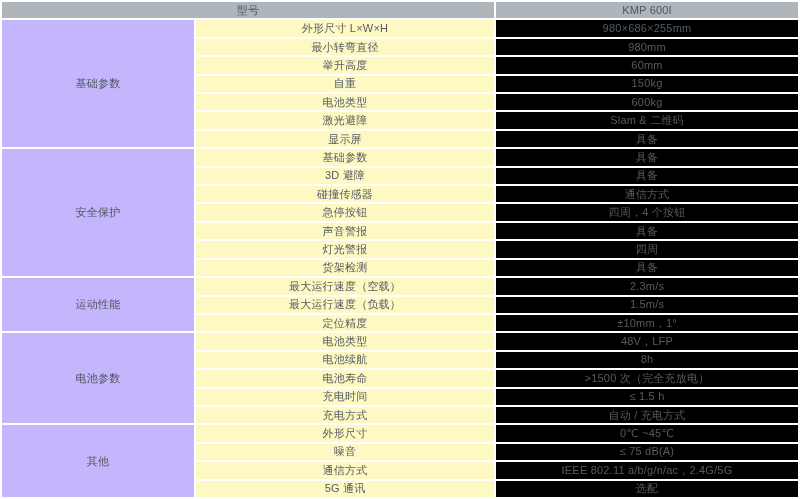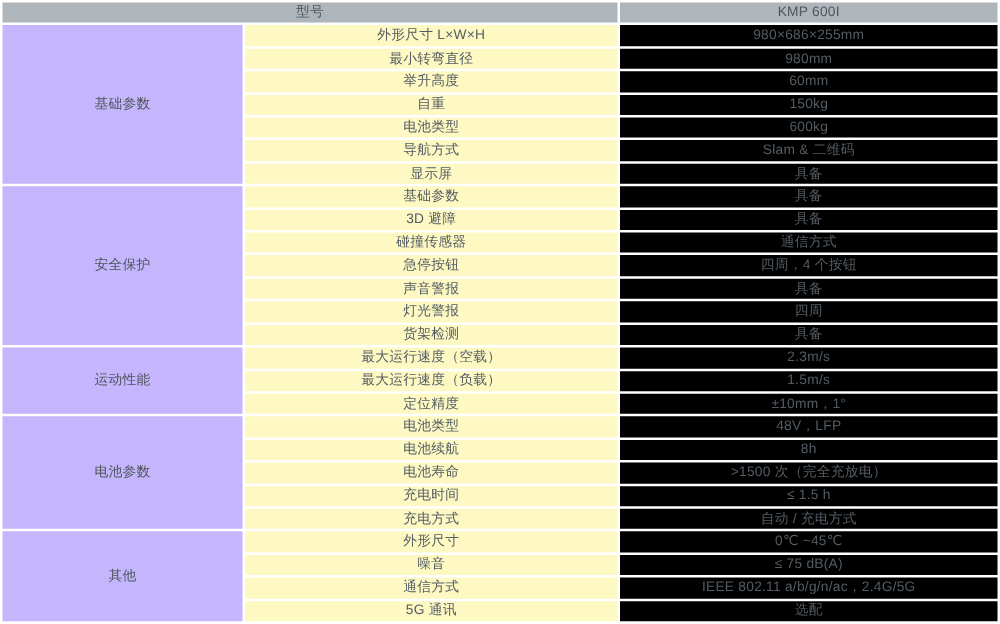--- a/index.html
+++ b/index.html
@@ -62,21 +62,21 @@
     </tr>
     <tr>
       <td class="param">自重</td>
       <td class="val">150kg</td>
     </tr>
     <tr>
       <td class="param">电池类型</td>
       <td class="val">600kg</td>
     </tr>
     <tr>
-      <td class="param">导航方式</td>
+      <td class="param">激光避障</td>
       <td class="val">Slam &amp; 二维码</td>
     </tr>
     <tr>
       <td class="param">显示屏</td>
       <td class="val">具备</td>
     </tr>
 
     <tr>
       <td class="group" rowspan="7">安全保护</td>
       <td class="param">基础参数</td>

